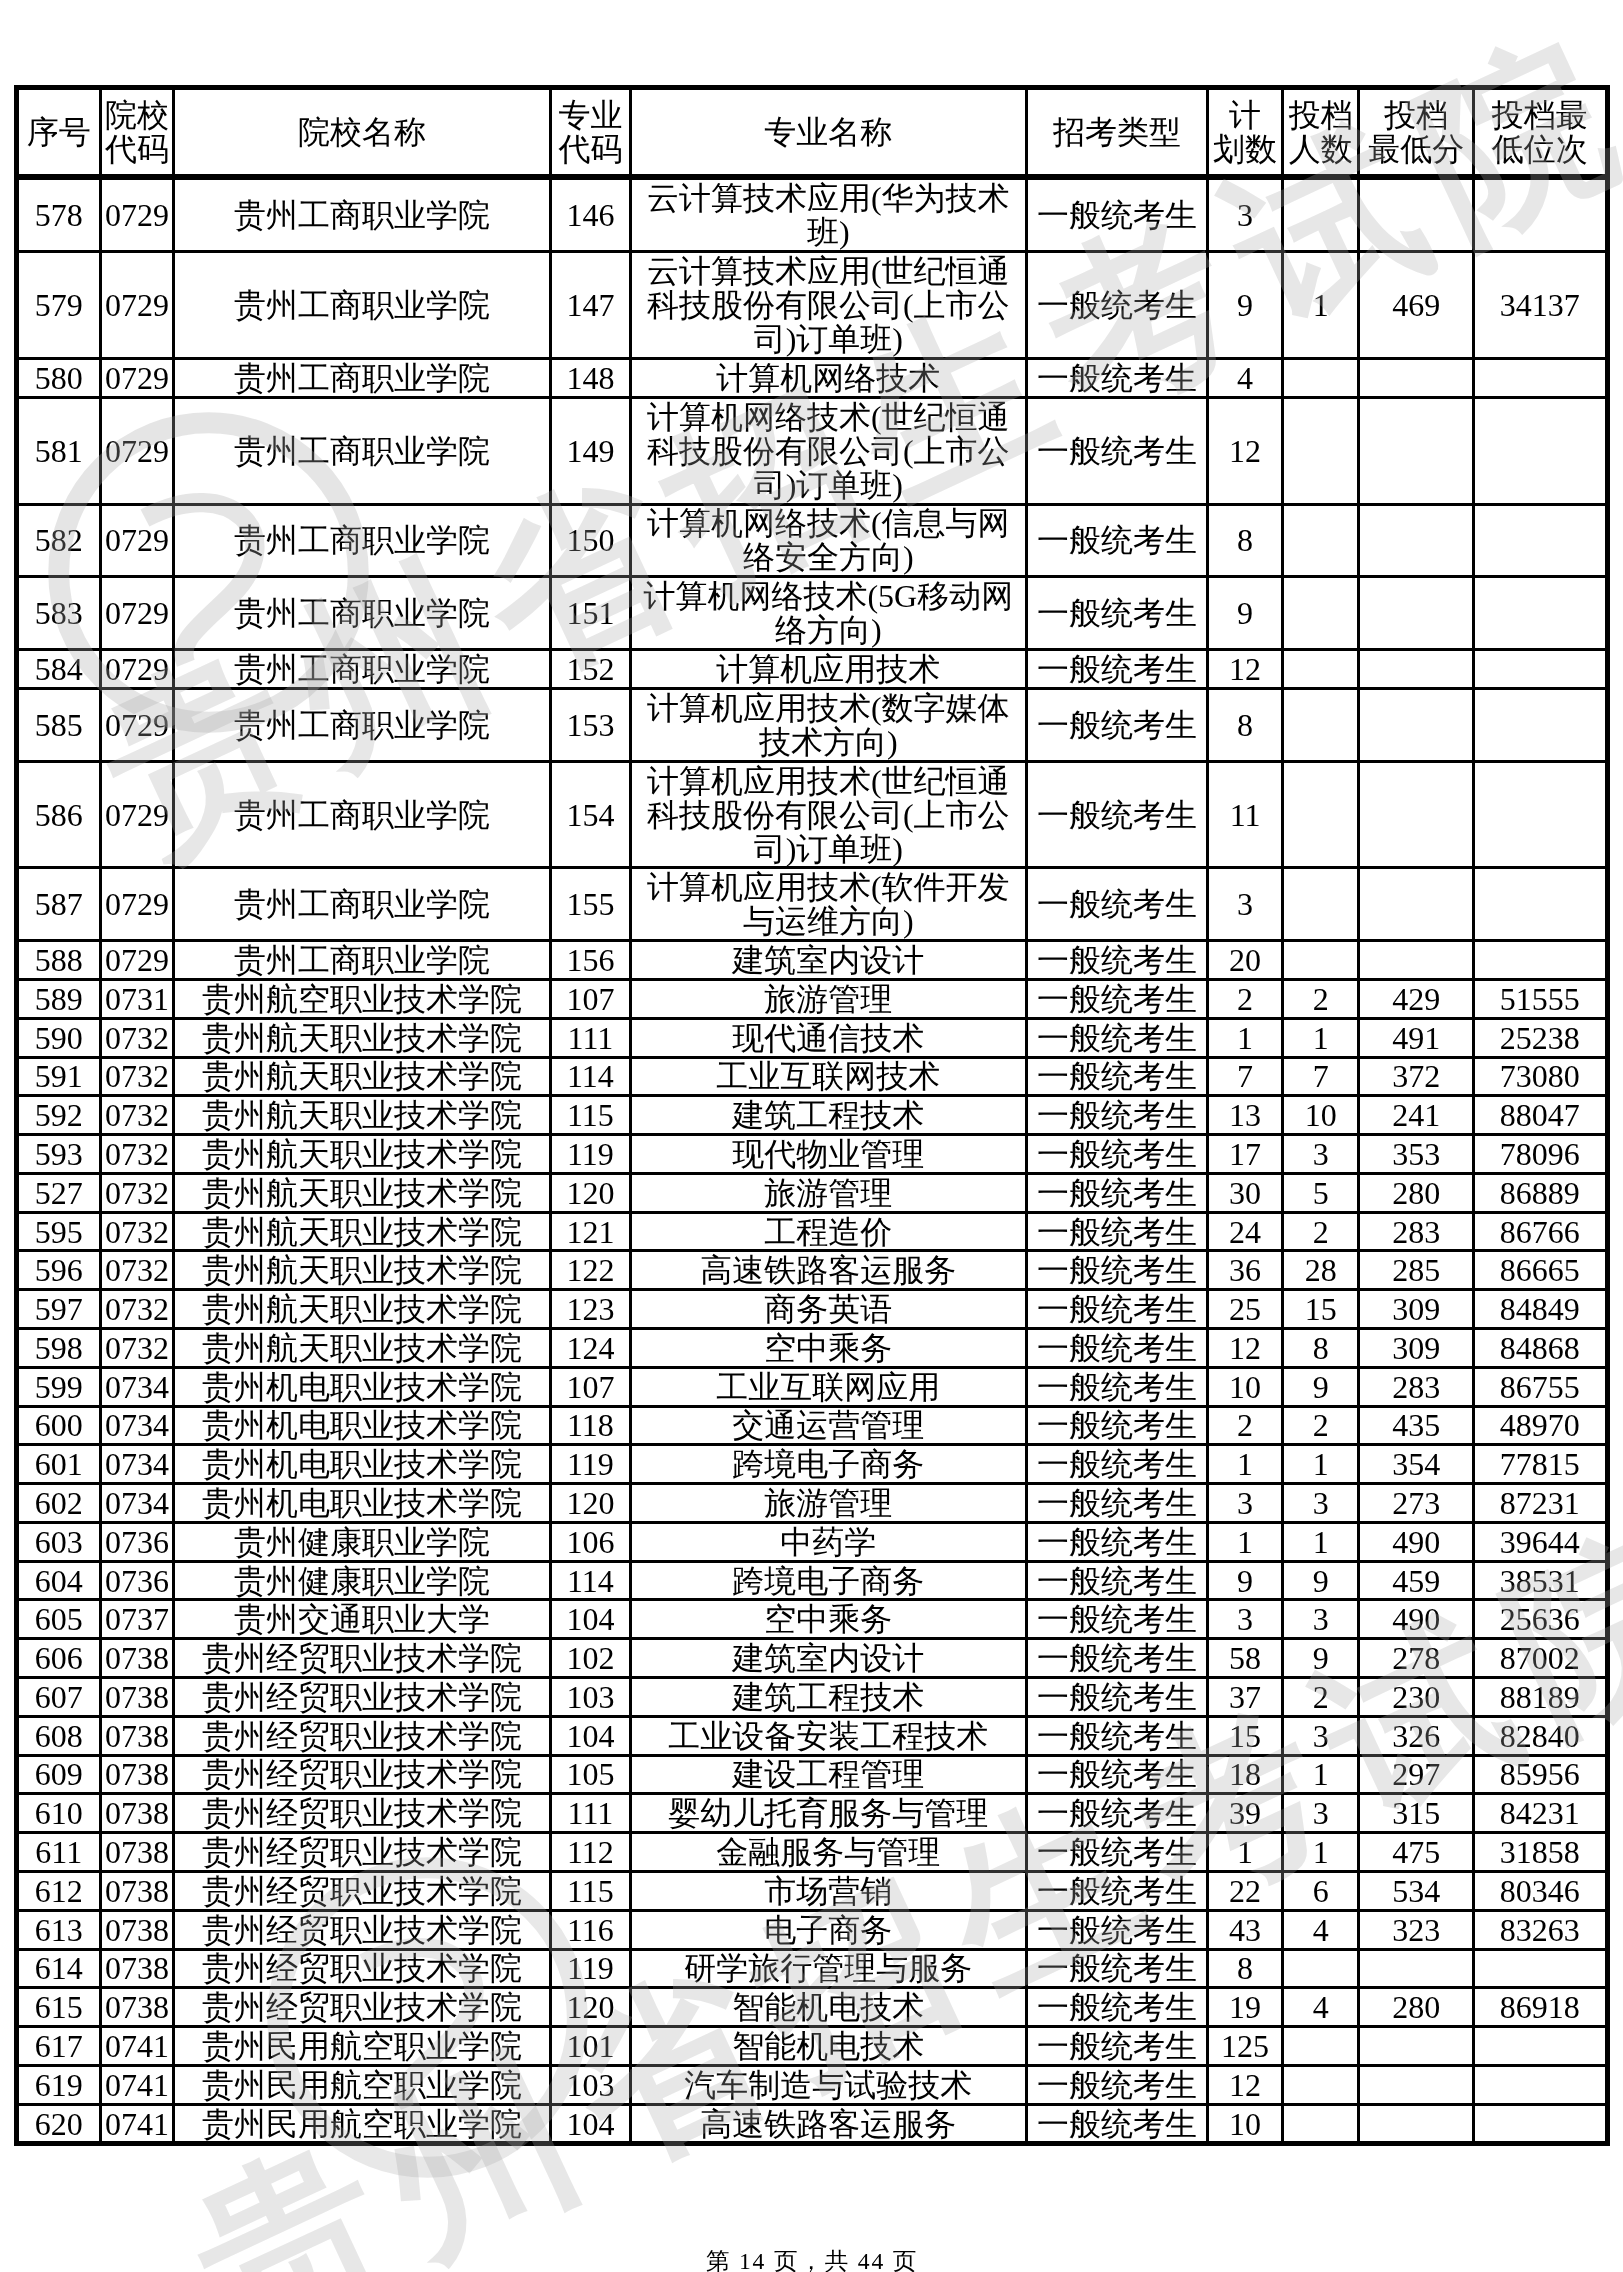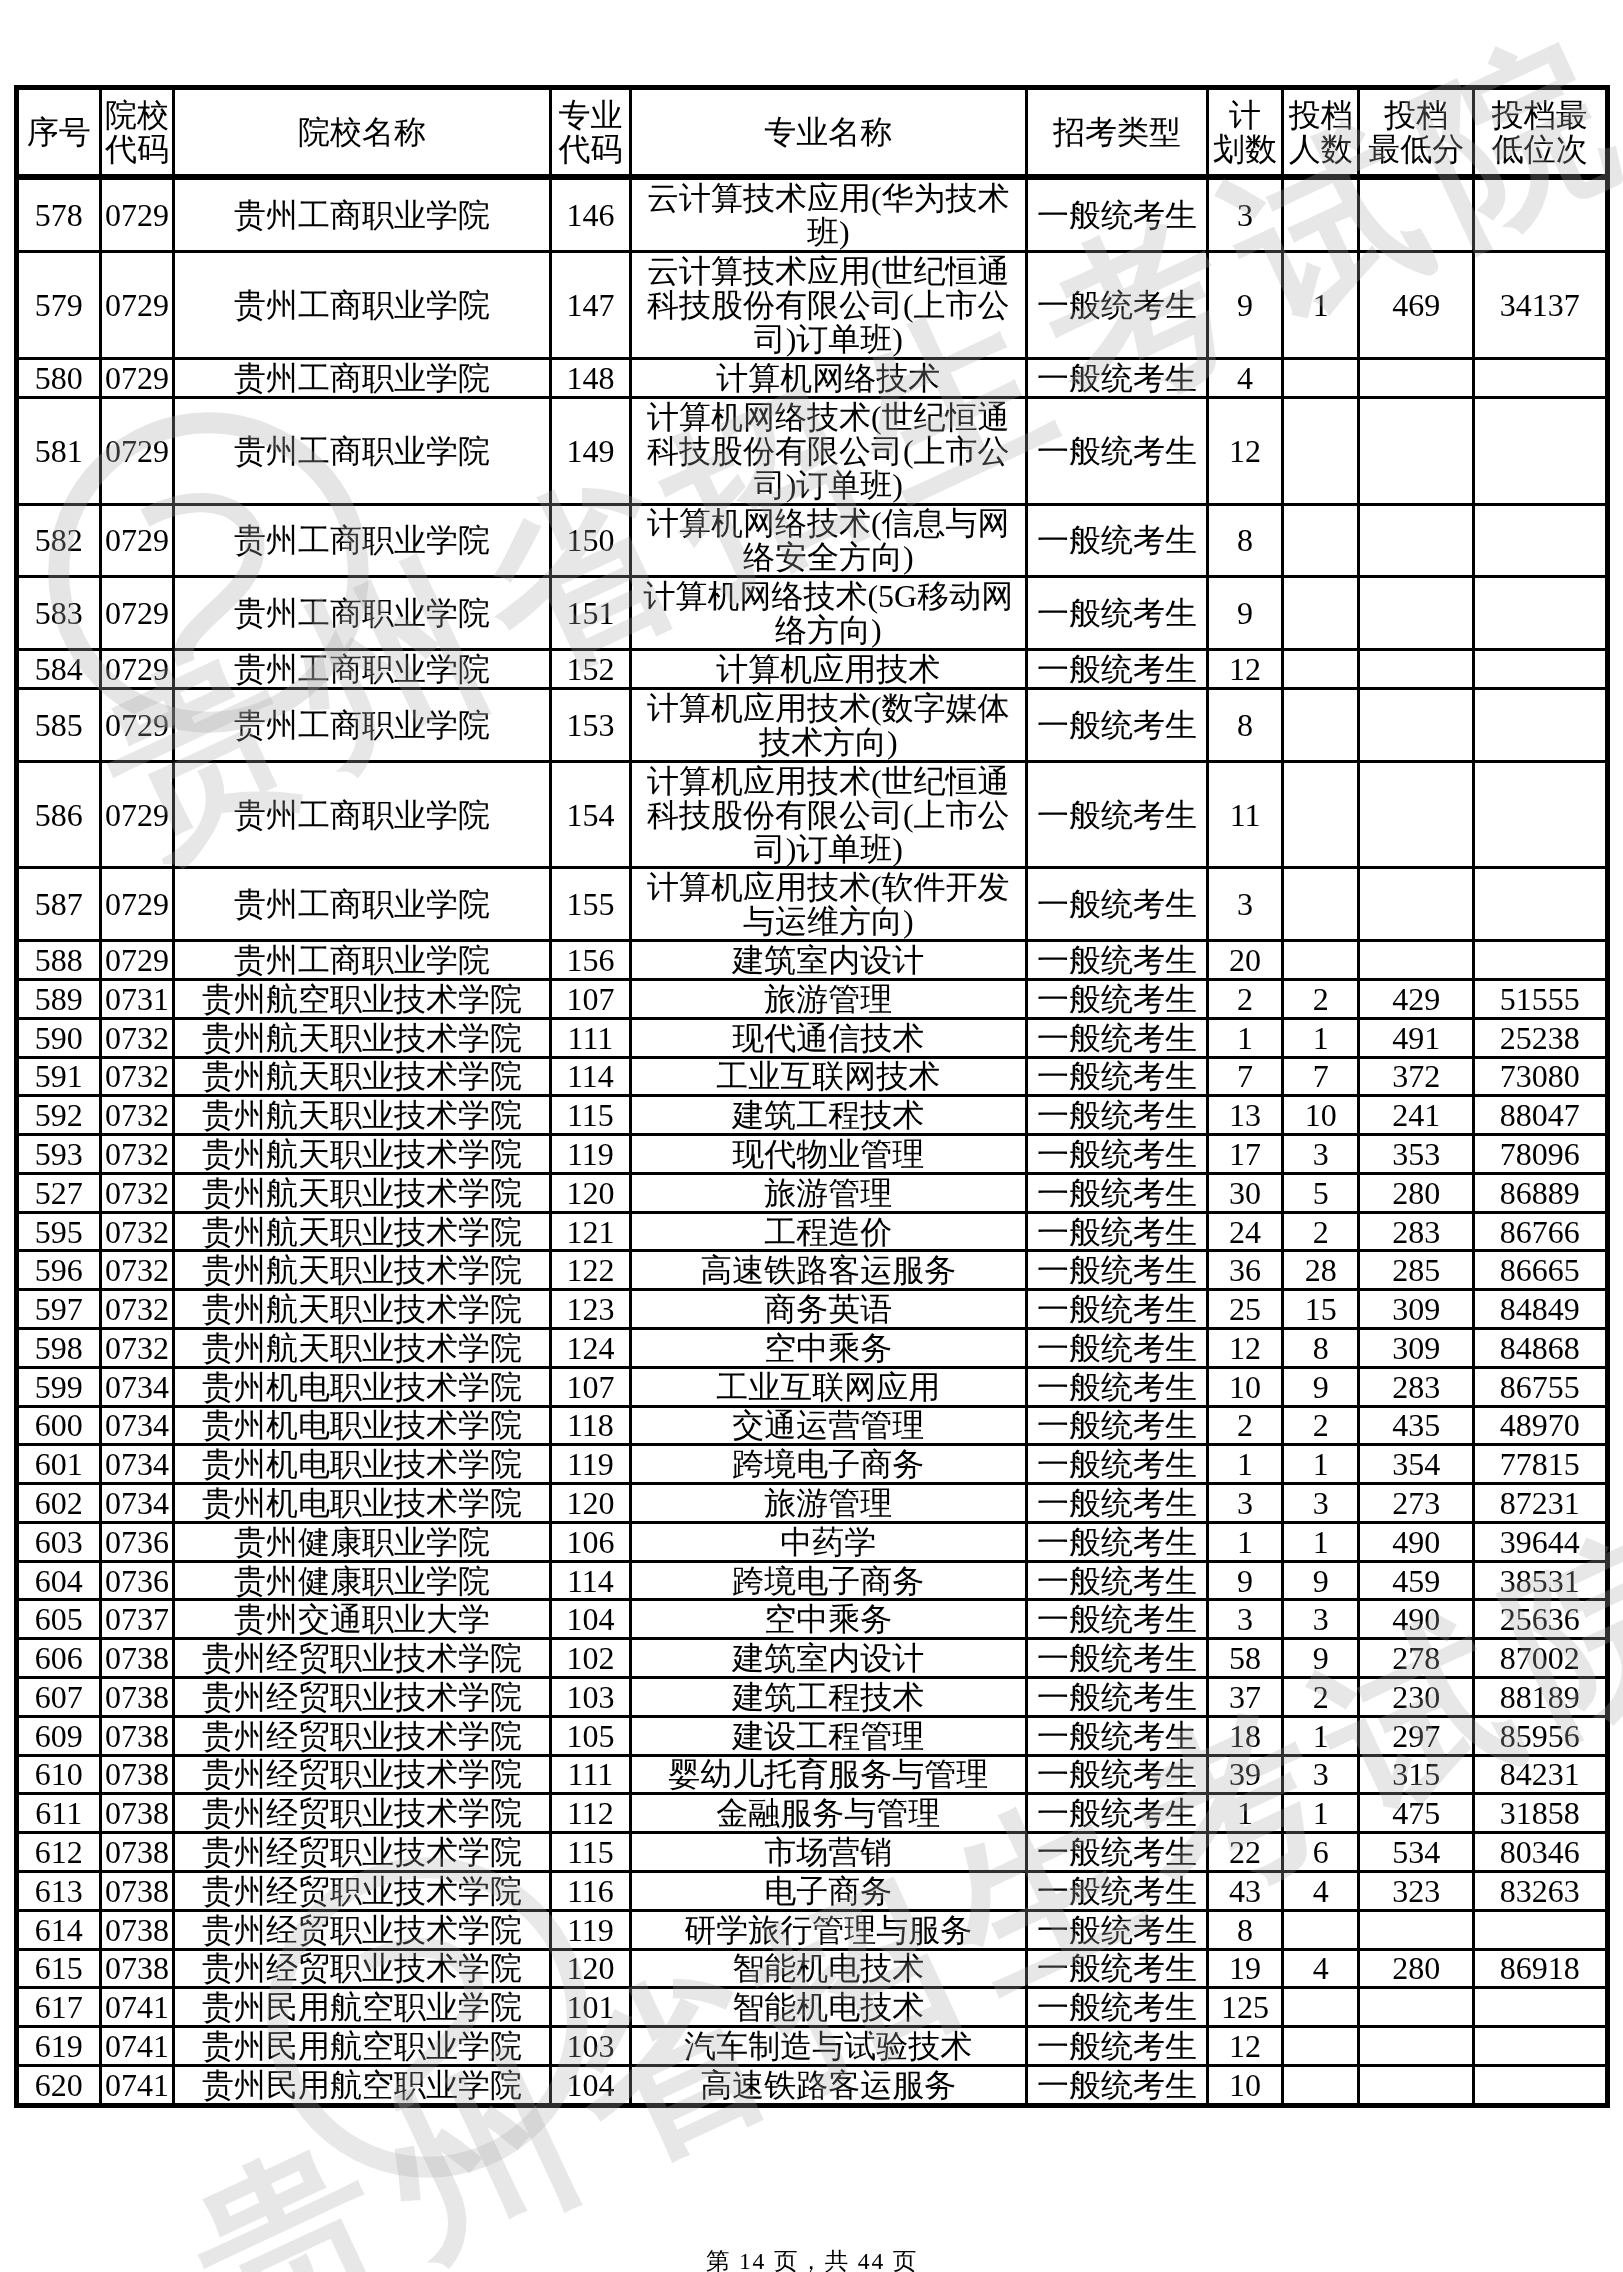--- a/index.html
+++ b/index.html
@@ -458,20 +458,32 @@
         <td data-name="cell-school_name">贵州经贸职业技术学院</td>
         <td data-name="cell-major_code">103</td>
         <td data-name="cell-major_name">建筑工程技术</td>
         <td data-name="cell-exam_type">一般统考生</td>
         <td data-name="cell-plan_count">37</td>
         <td data-name="cell-cast_count">2</td>
         <td data-name="cell-min_score">230</td>
         <td data-name="cell-min_rank">88189</td>
       </tr>
       <tr data-name="table-row">
+        <td data-name="cell-no">608</td>
+        <td data-name="cell-school_code">0738</td>
+        <td data-name="cell-school_name">贵州经贸职业技术学院</td>
+        <td data-name="cell-major_code">104</td>
+        <td data-name="cell-major_name">工业设备安装工程技术</td>
+        <td data-name="cell-exam_type">一般统考生</td>
+        <td data-name="cell-plan_count">15</td>
+        <td data-name="cell-cast_count">3</td>
+        <td data-name="cell-min_score">326</td>
+        <td data-name="cell-min_rank">82840</td>
+      </tr>
+      <tr data-name="table-row">
         <td data-name="cell-no">609</td>
         <td data-name="cell-school_code">0738</td>
         <td data-name="cell-school_name">贵州经贸职业技术学院</td>
         <td data-name="cell-major_code">105</td>
         <td data-name="cell-major_name">建设工程管理</td>
         <td data-name="cell-exam_type">一般统考生</td>
         <td data-name="cell-plan_count">18</td>
         <td data-name="cell-cast_count">1</td>
         <td data-name="cell-min_score">297</td>
         <td data-name="cell-min_rank">85956</td>

